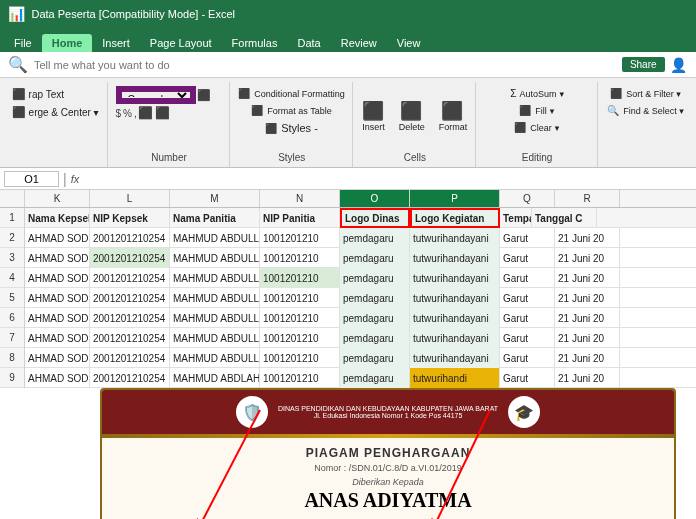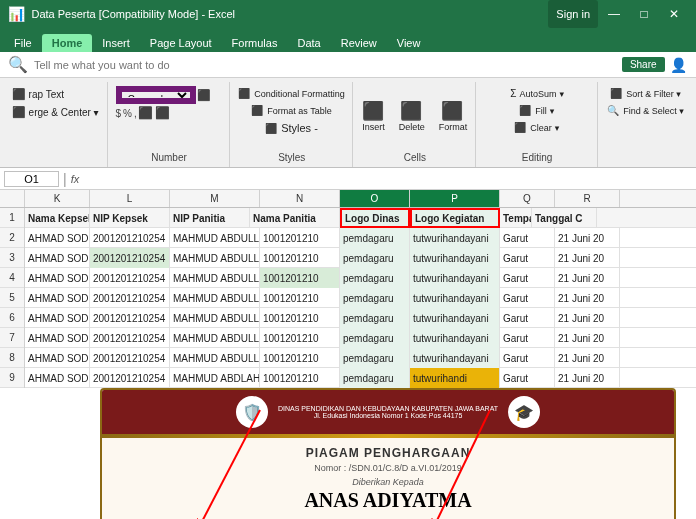--- a/index.html
+++ b/index.html
@@ -231,28 +231,20 @@
     }
     .cell.selected-col { background: #e7f3ec; }
   </style>
 </head>
 <body>
 
 <div class="title-bar">
   <div class="title-bar-left">
     <span style="font-size:14px;">📊</span>
     <span style="font-size:11px;">Data Peserta [Compatibility Mode] - Excel</span>
-  </div>
-  <div class="title-bar-controls">
-    <div class="title-btn" style="background:#1a5e38; border-radius:3px; padding:0 8px; font-size:11px; width:auto;">
-      <span>Sign in</span>
-    </div>
-    <div class="title-btn">—</div>
-    <div class="title-btn">□</div>
-    <div class="title-btn close">✕</div>
   </div>
 </div>
 
 <div class="ribbon-tabs">
   <div class="ribbon-tab">File</div>
   <div class="ribbon-tab active">Home</div>
   <div class="ribbon-tab">Insert</div>
   <div class="ribbon-tab">Page Layout</div>
   <div class="ribbon-tab">Formulas</div>
   <div class="ribbon-tab">Data</div>
@@ -408,22 +400,22 @@
       <div class="row-num">7</div>
       <div class="row-num">8</div>
       <div class="row-num">9</div>
     </div>
 
     <div class="sheet-grid">
 
       <div class="grid-row header-row">
         <div class="cell" style="width:65px;">Nama Kepsek</div>
         <div class="cell" style="width:80px;">NIP Kepsek</div>
+        <div class="cell" style="width:90px;">Nama Panitia</div>
         <div class="cell" style="width:80px;">NIP Panitia</div>
-        <div class="cell" style="width:90px;">Nama Panitia</div>
         <div class="cell selected-col" style="width:70px; border:2px solid #ff0000; background:#e7f3ec; font-weight:bold;">Logo Dinas</div>
         <div class="cell selected-col" style="width:90px; border:2px solid #ff0000; background:#e7f3ec; font-weight:bold;">Logo Kegiatan</div>
         <div class="cell" style="width:32px;">Tempat</div>
         <div class="cell" style="width:65px;">Tanggal C</div>
       </div>
 
       <div class="grid-row">
         <div class="cell" style="width:65px;">AHMAD SODIKIN</div>
         <div class="cell" style="width:80px;">2001201210254</div>
         <div class="cell" style="width:90px;">MAHMUD ABDULLAH</div>

